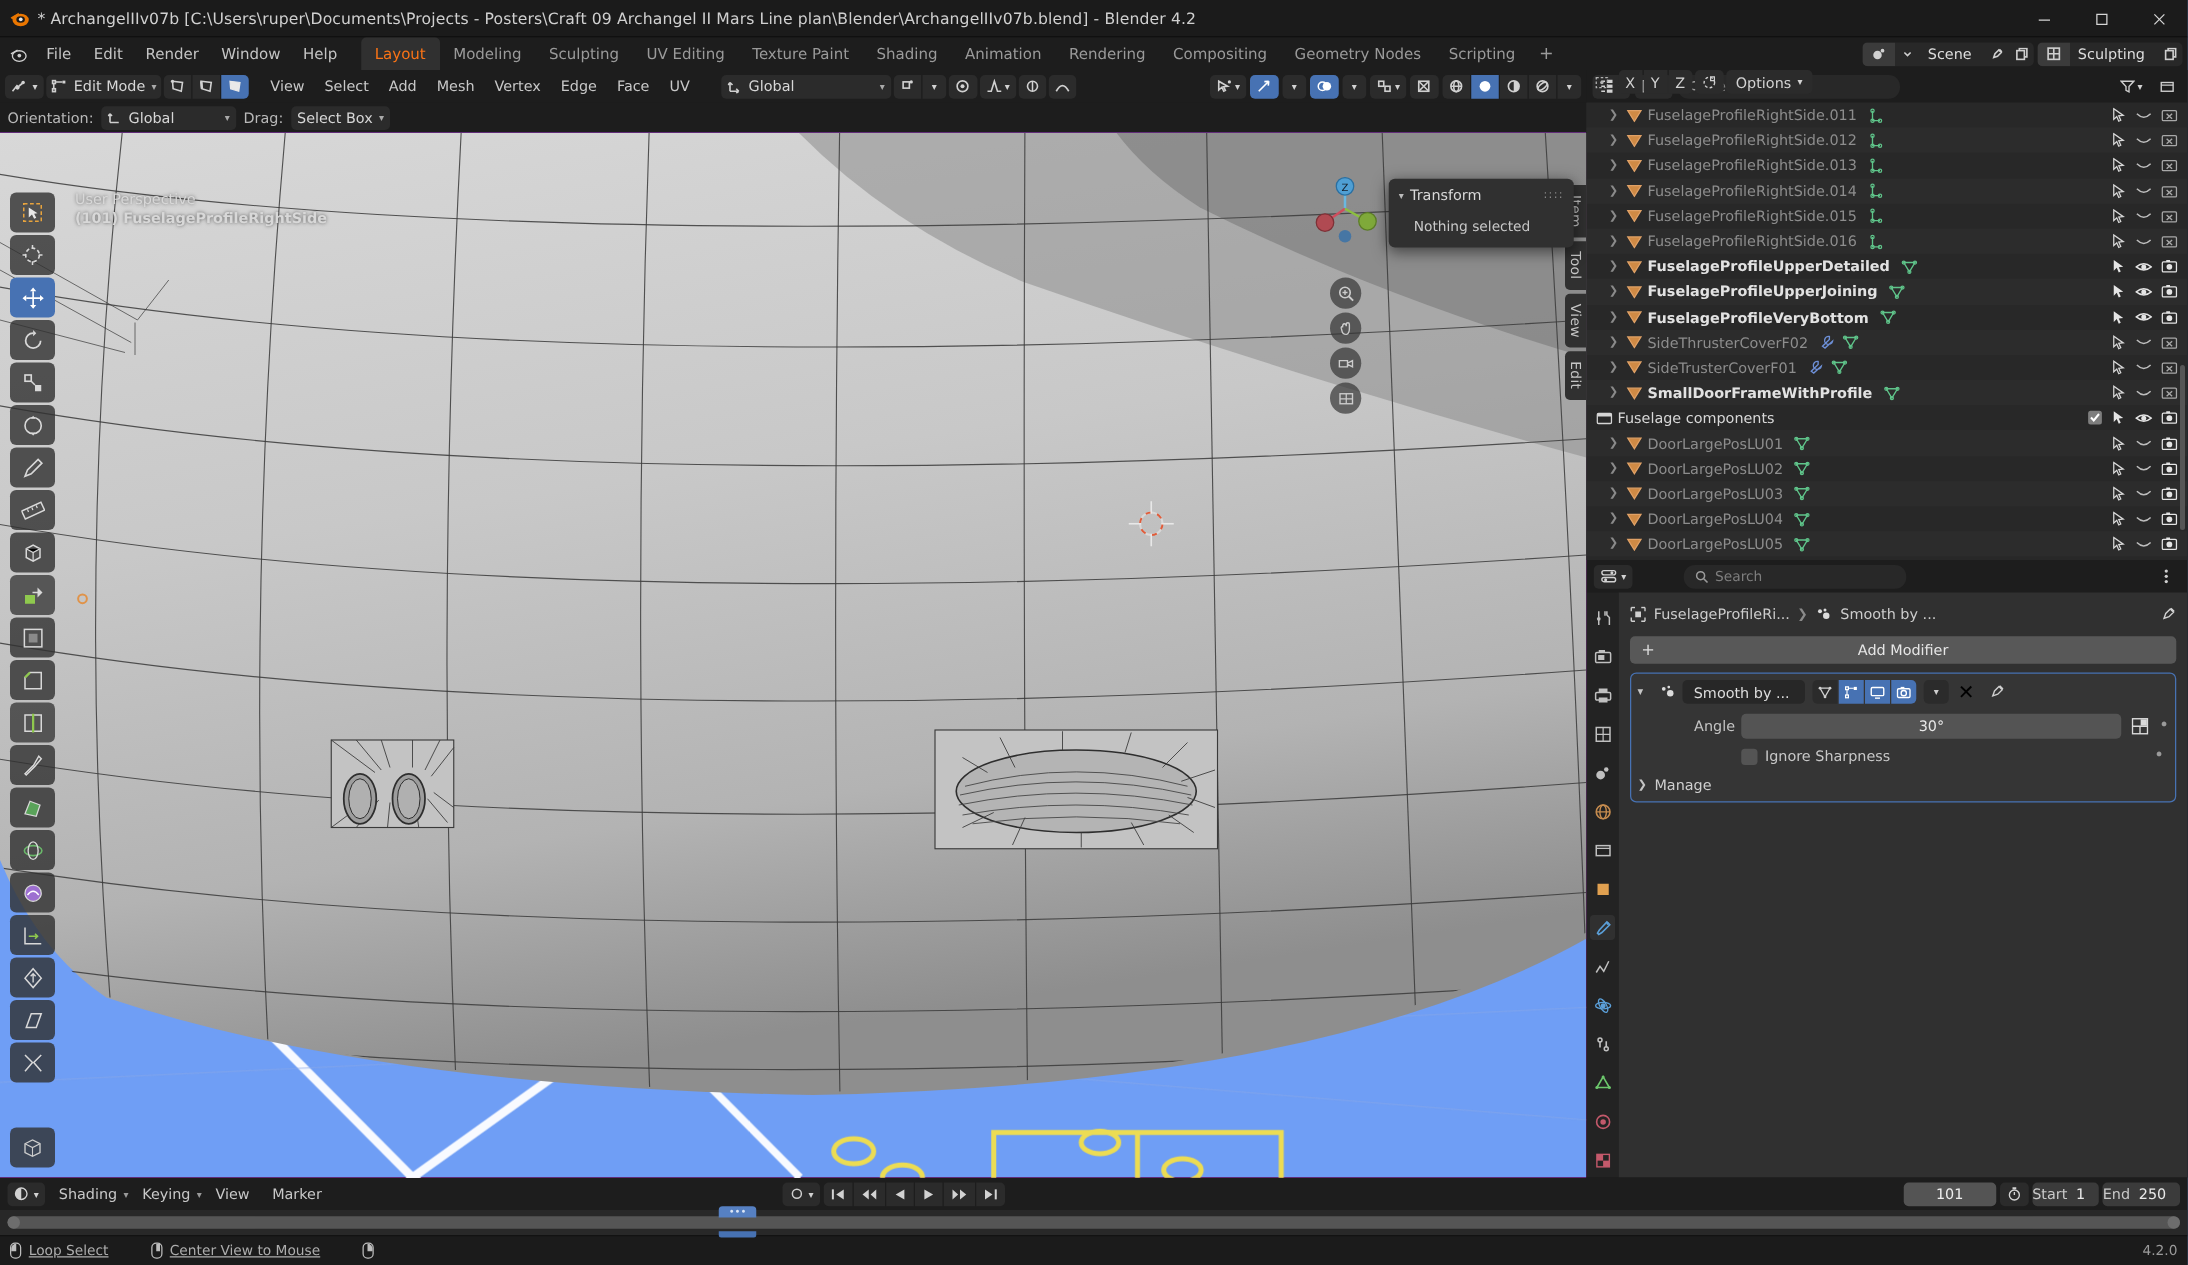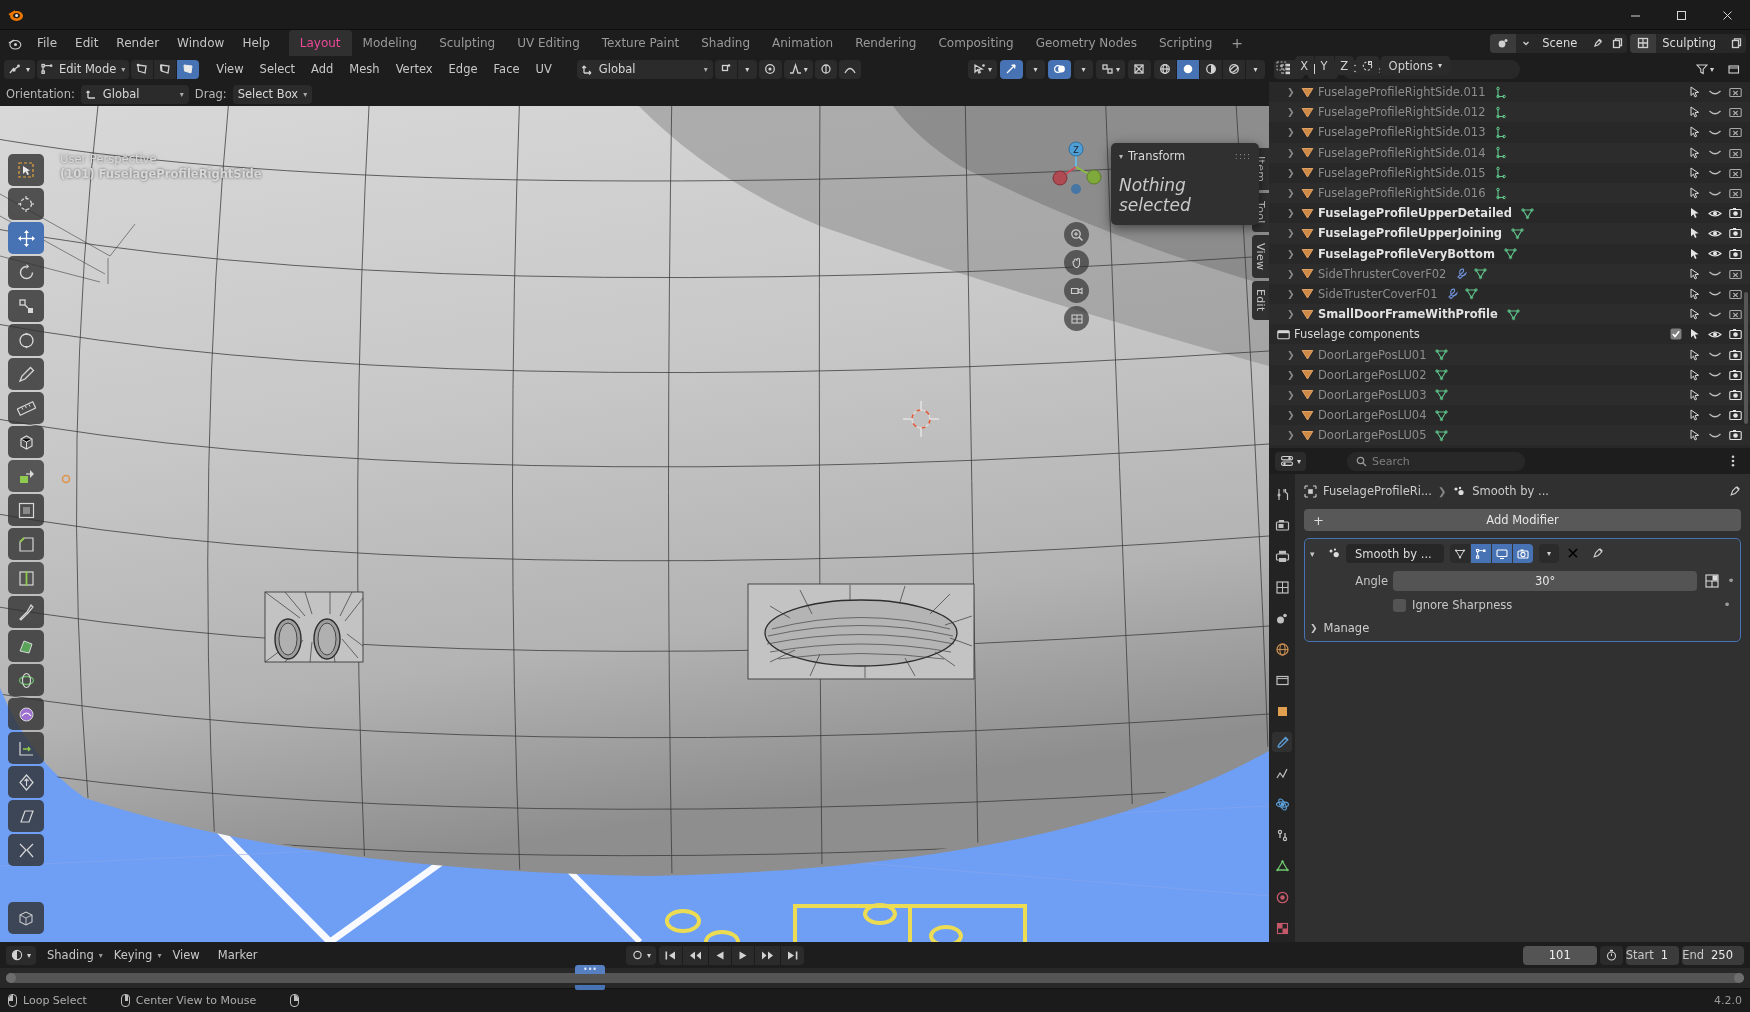--- a/index.html
+++ b/index.html
@@ -30,21 +30,21 @@
     position: relative;
   }
   .tb-icon-blender { width: 28px; display:flex; align-items:center; justify-content:center; }
   .menu { display: flex; align-items: center; }
   .menu-item { padding: 0 9px; color: #c4c4c4; font-size: 12px; line-height: 26px; height: 26px; border-radius: 3px; }
   .ws-tabs { display: flex; align-items: flex-end; margin-left: 10px; }
   .ws-tab {
     padding: 0 11px; height: 26px; line-height: 27px; font-size: 12px; color: #9a9a9a;
     border-radius: 4px 4px 0 0;
   }
-  .ws-tab.active { background: #303030; color: #ec4899; }
+  .ws-tab.active { background: #303030; color: #f97316; }
   .ws-plus { padding: 0 8px; color: #9a9a9a; font-size: 14px; line-height: 26px; }
   .topbar-right { margin-left: auto; display: flex; align-items: center; gap: 3px; padding-right: 4px; }
   .scene-field, .vl-field {
     display: flex; align-items: center; height: 19px; background: #282828;
     border-radius: 4px; overflow: hidden;
   }
   .sf-ico { width: 26px; height: 19px; display:flex; align-items:center; justify-content:center; background:#3b3b3b; }
   .sf-name { color: #ddd; font-size: 11.5px; padding: 0 10px 0 6px; white-space: nowrap; }
   .sf-btn { width: 20px; height: 19px; display:flex;align-items:center;justify-content:center; }
 
@@ -107,21 +107,21 @@
     position: absolute; right: 180px; width: 25px; height: 25px; border-radius: 50%;
     background: #2e2e2eaa; display: flex; align-items: center; justify-content: center;
   }
 
   
   .xform-popup {
     position: absolute; right: 10px; top: 37px; width: 148px; background: #303030;
     border-radius: 5px; box-shadow: 0 3px 12px #0008; padding: 6px 0 10px 0; z-index: 20;
   }
   .xp-head { display: flex; align-items: center; gap: 5px; padding: 0 8px; color: #d9d9d9; font-size: 11.5px; }
-  .xp-body { padding: 12px 8px 0 8px; color: #c9c9c9; font-size: 17px; font-style: italic; }
+  .xp-body { padding: 12px 8px 0 20px; color: #c9c9c9; font-size: 11px; }
   .xp-grip { margin-left: auto; color: #8b8b8b; font-size: 9px; letter-spacing: 1px; }
 
   
   .sidetabs {
     position: absolute; right: 0; top: 42px; display: flex; flex-direction: column; gap: 3px; z-index: 10;
   }
   .sidetab {
     writing-mode: vertical-rl; background: #303030; color: #c5c5c5; font-size: 11px;
     padding: 8px 2px; border-radius: 4px 0 0 4px; letter-spacing: .3px;
   }
@@ -226,21 +226,21 @@
   .tl-ph { position: absolute; left: 575px; top: -3px; width: 30px; }
   .tl-ph-top { width: 30px; height: 9px; background: #5680c2; border-radius: 3px 3px 0 0;
                display:flex; align-items:center; justify-content:center; color:#dbe6f7; font-size: 8px; }
   .tl-ph-bot { width: 30px; height: 5px; background: #4772b3; margin-top: 11px; border-radius: 0 0 2px 2px; }
 
   
   .statusbar {
     height: 24px; background: #1b1b1b; display: flex; align-items: center; gap: 0; padding: 0 8px; flex:none;
     border-top: 1px solid #121212;
   }
-  .sb-item { display: flex; gap: 6px; color: #adadad; font-size: 11px; margin-right: 34px; }
+  .sb-item { display: flex; gap: 6px; color: #adadad; font-size: 11px; margin-right: 34px; text-decoration: underline; }
   .sb-ver { margin-left: auto; color: #9a9a9a; font-size: 11px; }
   .mouse-ico { width: 9px; height: 13px; border: 1px solid #bdbdbd; border-radius: 4px 4px 4px 4px; position: relative; }
   .mouse-ico.l::after { content:''; position:absolute; left:0; top:0; width:4px; height:6px;
                         background:#bdbdbd; border-radius:4px 0 0 0; }
   .mouse-ico.m::after { content:''; position:absolute; left:3px; top:0; width:3px; height:6px; background:#bdbdbd; }
   .mouse-ico.r::after { content:''; position:absolute; right:0; top:0; width:4px; height:6px;
                         background:#bdbdbd; border-radius:0 4px 0 0; }
 
   svg { display: block; }
   .ico-g { stroke: #cfcfcf; fill: none; stroke-width: 1.3; }
@@ -252,20 +252,21 @@
 
   <div class="titlebar">
     <div class="tb-logo">
       <svg width="17" height="17" viewBox="0 0 17 17">
         <ellipse cx="9.5" cy="10" rx="6.5" ry="5" fill="#ea7600"></ellipse>
         <ellipse cx="9.5" cy="9.6" rx="3.4" ry="2.6" fill="#1b1b1b"></ellipse>
         <path d="M1.5 8 L8 4.2 L8 6.6 L2.6 9.4 Z" fill="#ea7600"></path>
         <circle cx="9.6" cy="9.4" r="1.5" fill="#e8e8e8"></circle>
       </svg>
     </div>
+    <div class="tb-title">* ArchangelIIv07b [C:\Users\ruper\Documents\Projects - Posters\Craft 09 Archangel II Mars Line plan\Blender\ArchangelIIv07b.blend] - Blender 4.2</div>
     <div class="tb-ctrl">
       <div class="tb-btn">
         <svg width="11" height="11" viewBox="0 0 11 11">
             <line x1="1" y1="6" x2="10" y2="6" stroke="#d6d6d6" stroke-width="1"></line>
           </svg>
       </div>
       <div class="tb-btn">
         <svg width="11" height="11" viewBox="0 0 11 11">
             <rect x="1.5" y="1.5" width="8" height="8" fill="none" stroke="#d6d6d6" stroke-width="1"></rect>
           </svg>

